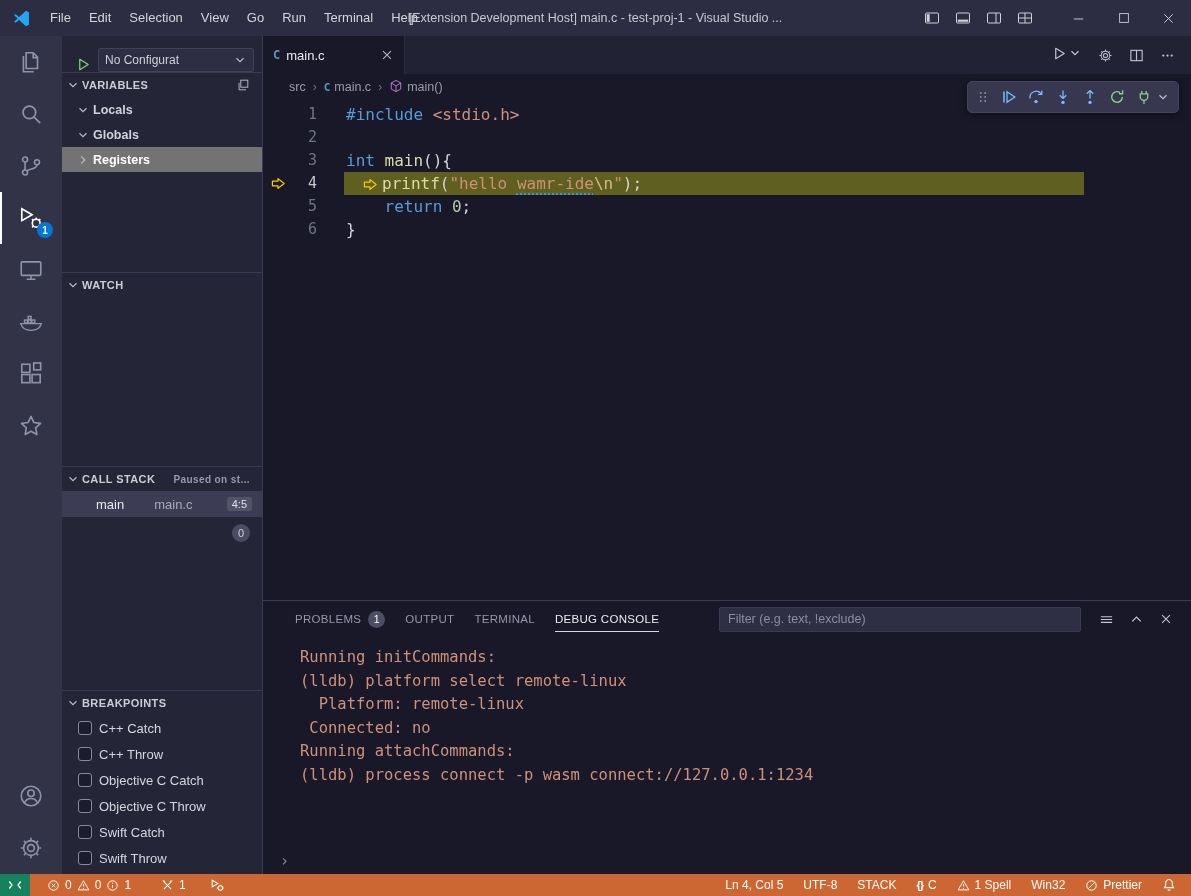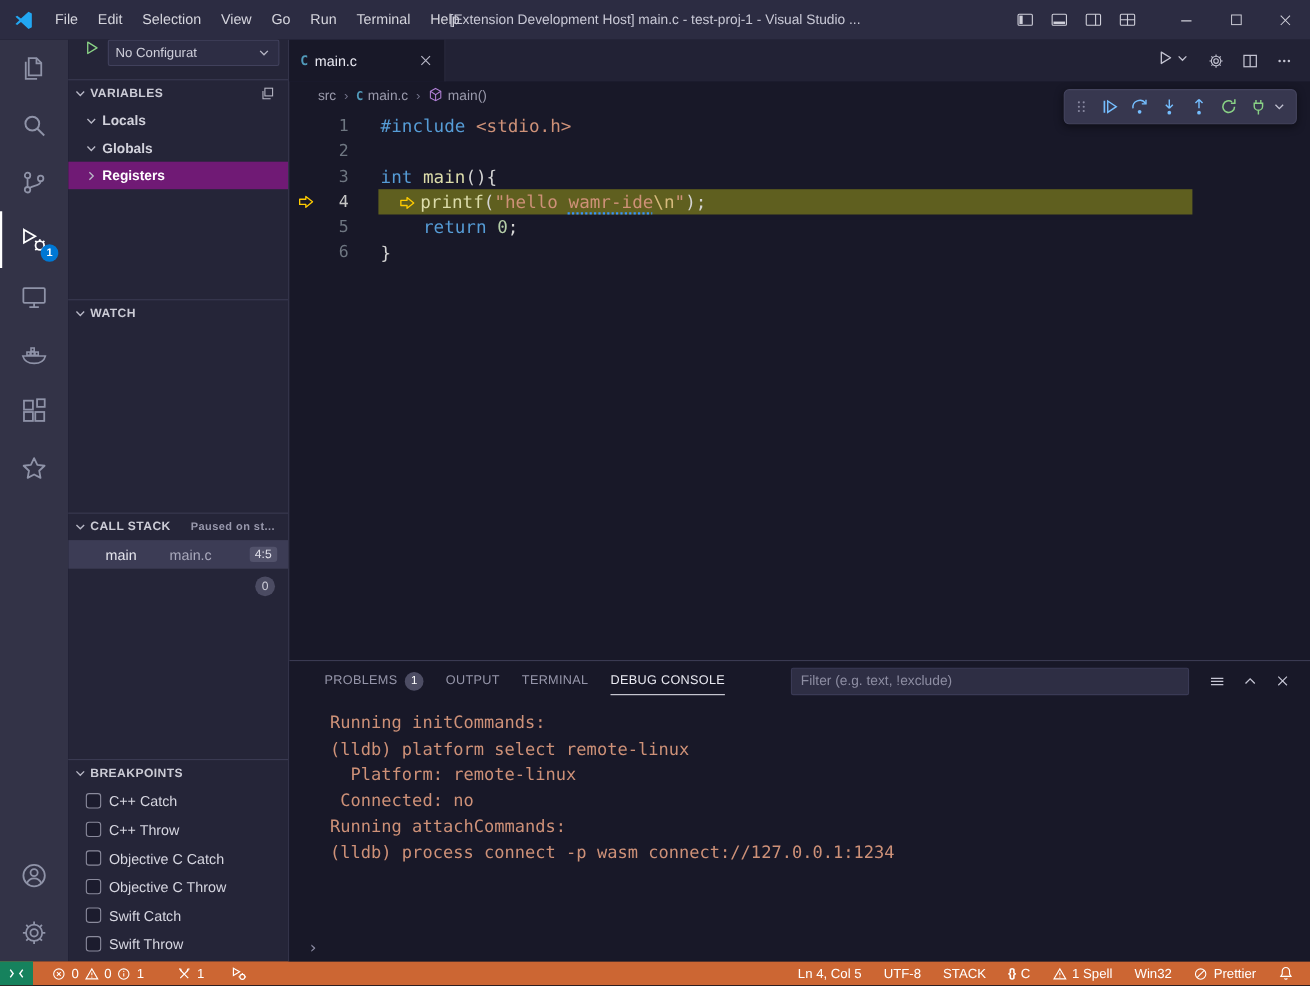--- a/index.html
+++ b/index.html
@@ -20,31 +20,31 @@
   
   .body{flex:1;display:flex;min-height:0}
   .activitybar{width:62px;background:#333347;display:flex;flex-direction:column;flex:none}
   .activity-item{height:52px;display:flex;align-items:center;justify-content:center;color:#8f93a8;position:relative;cursor:pointer}
   .activity-item.active{color:#fff;box-shadow:inset 2px 0 0 #fff}
   .activity-badge{position:absolute;right:9px;bottom:6px;min-width:16px;height:16px;border-radius:8px;background:#0078d4;color:#fff;font-size:10px;display:flex;align-items:center;justify-content:center;font-weight:bold}
   .activity-spacer{flex:1}
 
   
   .sidebar{width:200px;background:#252538;flex:none;display:flex;flex-direction:column;font-size:13px}
-  .debug-row{height:36px;display:flex;align-items:flex-start;padding:0 8px 0 14px;gap:7px;flex:none}
+  .debug-row{height:36px;display:flex;align-items:flex-end;padding:0 8px 0 14px;gap:7px;flex:none}
   .start-icon{color:#89d185;display:flex}
   .config-dropdown{flex:1;height:24px;background:#2d2d44;border:1px solid #41415c;border-radius:2px;display:flex;align-items:center;justify-content:space-between;padding:0 6px;font-size:12px;color:#cfcfda;cursor:pointer;white-space:nowrap;overflow:hidden}
   .section{border-top:1px solid #3a3a52;display:flex;flex-direction:column;flex:none;overflow:hidden}
   .sec-variables{height:200px}.sec-watch{height:194px}.sec-callstack{height:224px}.sec-breakpoints{height:184px}
   .section-header{height:24px;display:flex;align-items:center;font-size:11px;font-weight:bold;letter-spacing:.4px;color:#ccccd6;padding:0 4px;gap:2px;flex:none;cursor:pointer}
   .twisty{display:flex;color:#b8b8c6;flex:none}
   .paused-text{margin-left:auto;font-size:10px;color:#9898ac;padding-right:8px;font-weight:bold;white-space:nowrap}
   .copy-icon-btn{margin-left:auto;margin-right:8px;color:#b8b8c6;display:flex;cursor:pointer}
   .tree-row{height:25px;display:flex;align-items:center;padding-left:14px;gap:3px;color:#d2d2dc;cursor:pointer;font-weight:bold;font-size:12.5px}
-  .tree-row.selected{background:#701a75;color:#fff}
+  .tree-row.selected{background:#737373;color:#fff}
   .frame-row{height:26px;display:flex;align-items:center;padding:0 10px 0 34px;background:#3c3c55;color:#e6e6ee;cursor:pointer}
   .frame-file{color:#a9a9bc;margin-left:30px}
   .frame-pos{margin-left:auto;background:#52526b;border-radius:3px;font-size:11px;padding:1px 5px;color:#e0e0ea}
   .cs-badge-row{display:flex;justify-content:flex-end;padding:7px 12px}
   .round-badge{width:18px;height:18px;border-radius:50%;background:#4b4b62;color:#cfcfda;font-size:11px;display:flex;align-items:center;justify-content:center}
   .bp-row{height:26px;display:flex;align-items:center;gap:7px;padding-left:16px}
   .checkbox{width:14px;height:14px;border:1px solid #8a8a9c;border-radius:3px;background:#1c1c2e;flex:none;cursor:pointer}
   .bp-label{font-size:13px;color:#d6d6e0}
 
   

